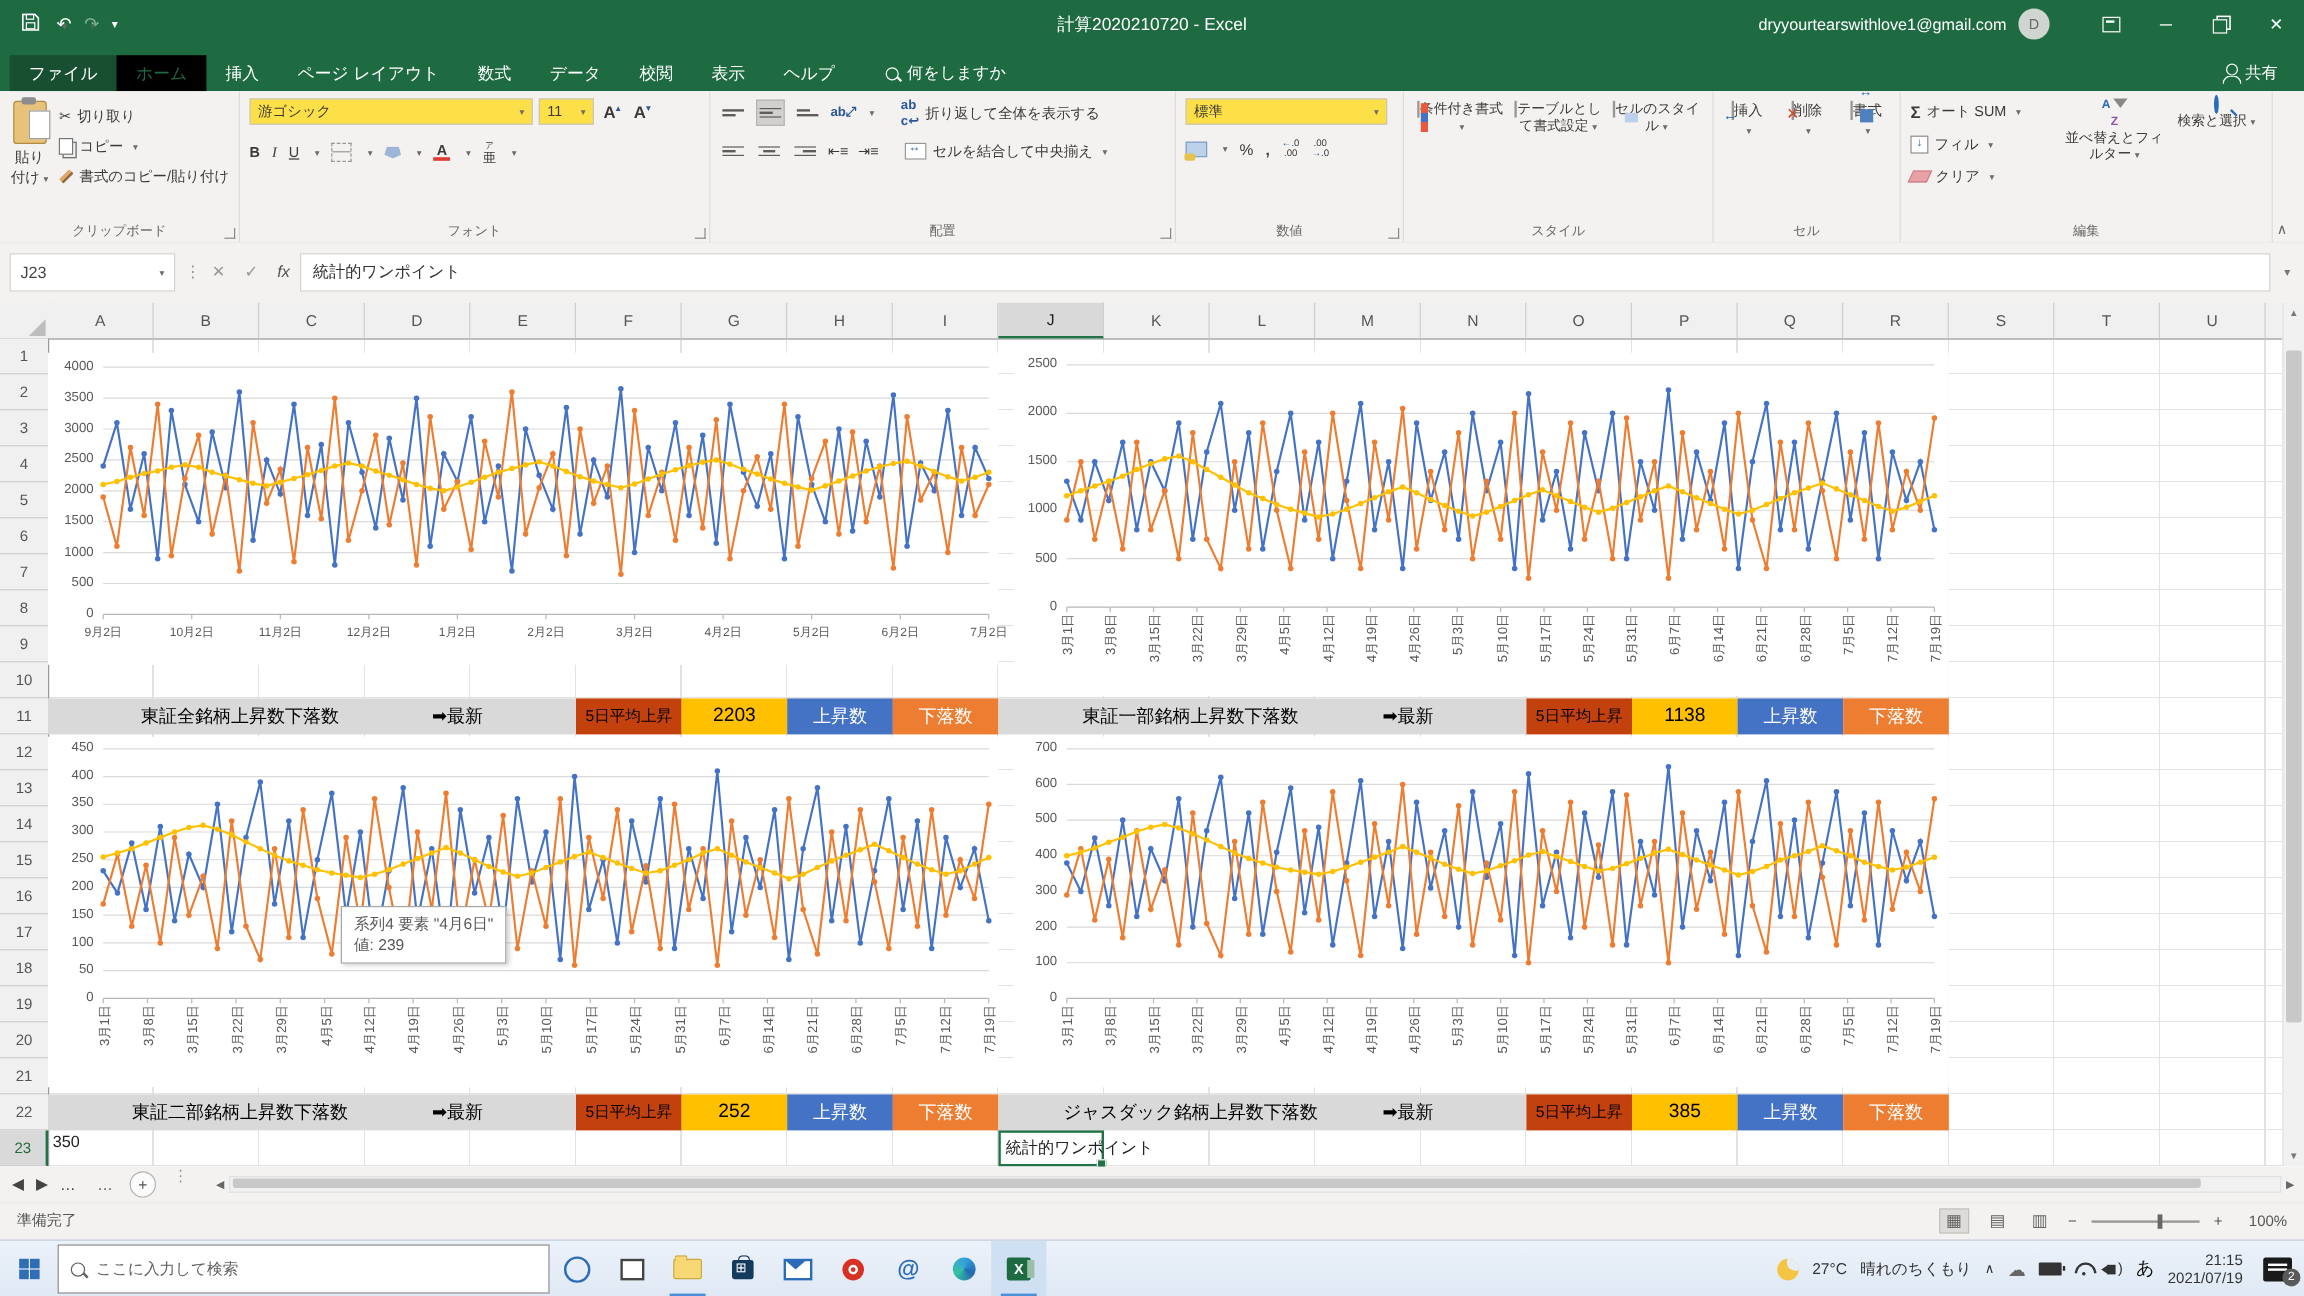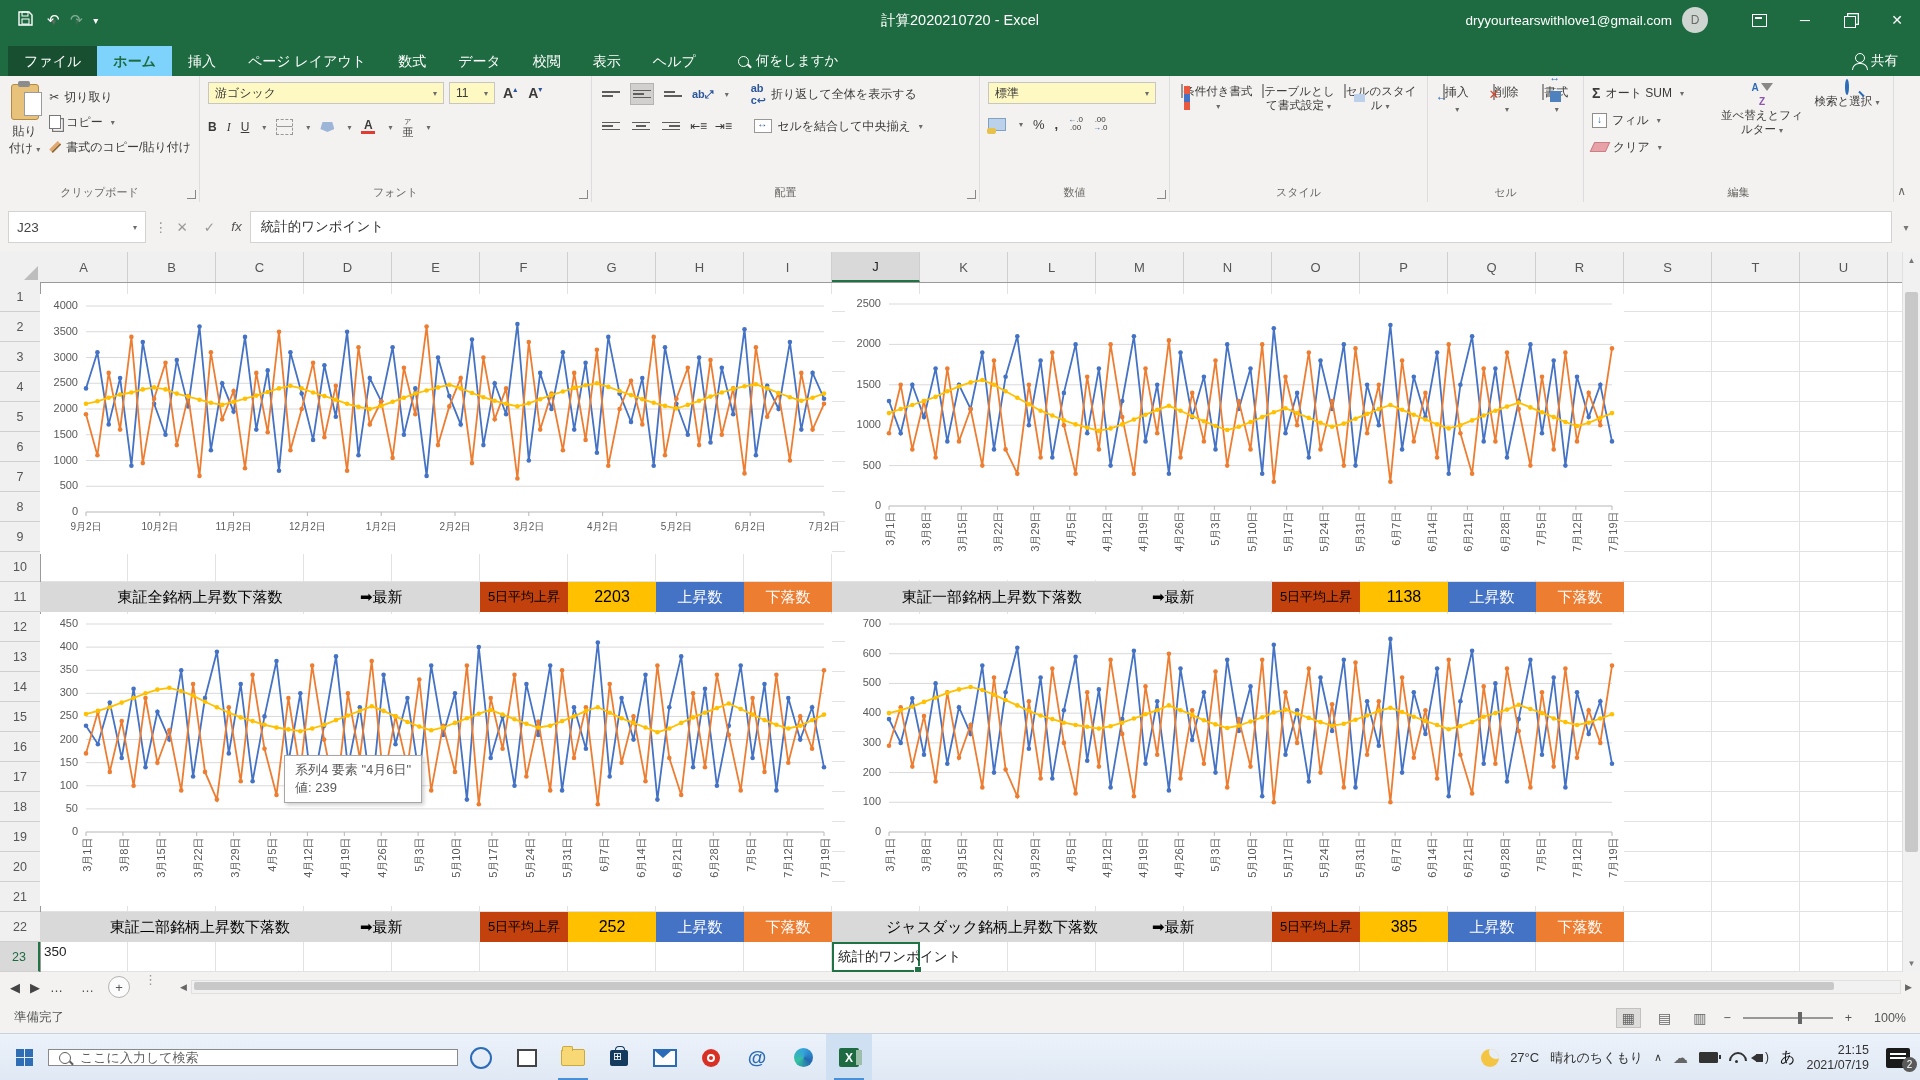--- a/index.html
+++ b/index.html
@@ -20,36 +20,36 @@
           display:flex;align-items:center;justify-content:center;font-size:12px;margin-right:28px}
   .winbtn{width:46px;height:40px;display:flex;align-items:center;justify-content:center;font-size:14px}
   .ic-restore{width:10px;height:10px;border:1.3px solid #fff;box-shadow:3px -3px 0 -1.3px #1e6b41,3px -3px 0 0 #fff;margin-top:3px;margin-left:-3px}
   .ic-ribopt{width:13px;height:11px;border:1.3px solid #fff;position:relative}
   .ic-ribopt:after{content:"";position:absolute;left:2px;top:2px;width:7px;height:2px;background:#fff}
   
   .tabrow{position:absolute;left:0;top:40px;width:1920px;height:36px;background:#1e6b41;
           display:flex;align-items:flex-end;color:#fff;font-size:14px;}
   .rtab{padding:0 16px;height:30px;line-height:30px;}
   .rtab.file{background:#174f30;margin-left:8px}
-  .rtab.active{background:#7dd3fc;color:#1e6b41;font-weight:bold;}
+  .rtab.active{background:#000000;color:#1e6b41;}
   .tellme{display:flex;align-items:center;gap:7px;margin-left:26px;height:30px;font-size:13.5px}
   .mag{width:9px;height:9px;border:1.6px solid #fff;border-radius:50%;position:relative;display:inline-block}
   .mag:after{content:"";position:absolute;left:8px;top:8px;width:5px;height:1.6px;background:#fff;transform:rotate(45deg)}
   .share{margin-left:auto;margin-right:22px;height:30px;display:flex;align-items:center;gap:6px;font-size:13.5px}
   .ic-person{width:8px;height:8px;border-radius:50%;border:1.5px solid #fff;position:relative;top:-3px}
   .ic-person:after{content:"";position:absolute;left:-4px;top:9px;width:14px;height:6px;border:1.5px solid #fff;border-bottom:none;border-radius:7px 7px 0 0}
   
   .ribbon{position:absolute;left:0;top:76px;width:1920px;height:126px;background:#f3f2f1;
           border-bottom:1px solid #d5d3d1;display:flex;color:#3b3a39;font-size:12px;}
   .rgroup{position:relative;border-right:1px solid #ddd;padding:6px 8px 20px 8px;box-sizing:border-box;height:100%;}
   .glabel{position:absolute;bottom:2px;left:0;right:0;text-align:center;font-size:11px;color:#696763}
   .launcher{position:absolute;right:3px;bottom:3px;width:8px;height:8px;border-right:1.4px solid #8a8886;border-bottom:1.4px solid #8a8886}
   .dd{font-size:8px;color:#6d6b68;margin-left:3px}
   .sbtn{display:flex;align-items:center;gap:5px;height:22px;white-space:nowrap}
-  .box{background:#fef9c3;border:1px solid #c8c6c4;display:flex;align-items:center;
+  .box{background:#fde047;border:1px solid #c8c6c4;display:flex;align-items:center;
        padding:0 6px;height:22px;box-sizing:border-box;justify-content:space-between}
   
   .g-clip{width:200px;display:flex;gap:8px}
   .paste-btn{width:54px;text-align:center;padding-top:2px}
   .ic-clipboard{display:block;margin:0 auto 3px;width:26px;height:34px;background:#e8c27a;border:1px solid #b08b43;border-radius:3px;position:relative}
   .ic-clipboard:before{content:"";position:absolute;left:6px;top:-4px;width:12px;height:6px;background:#8c8c8c;border-radius:2px}
   .ic-clipboard:after{content:"";position:absolute;right:-4px;top:7px;width:16px;height:22px;background:#fff;border:1px solid #9b9b9b}
   .clip-col{display:flex;flex-direction:column;justify-content:flex-start;gap:3px;padding-top:4px}
   .gly{font-family:"DejaVu Sans",sans-serif}
   .ic-copy{width:10px;height:12px;border:1.2px solid #777;background:#fff;box-shadow:3px 3px 0 -1.2px #f3f2f1,3px 3px 0 0 #777}
@@ -198,21 +198,21 @@
   .zoomtrack{width:90px;height:2px;background:#9a9896;position:relative}
   .zoomthumb{position:absolute;left:55px;top:-5px;width:4px;height:12px;background:#666}
   .zlabel{width:42px;text-align:right}
   
   .taskbar{position:absolute;left:0;top:1033px;width:1920px;height:47px;
            background:linear-gradient(#ecf2fa,#dfe8f4);border-top:1px solid #c9d3e0;
            display:flex;align-items:center;font-size:13px;color:#333}
   .startbtn{width:48px;height:47px;display:flex;align-items:center;justify-content:center}
   .winlogo{width:17px;height:17px;display:grid;grid-template-columns:8px 8px;grid-template-rows:8px 8px;gap:1px}
   .winlogo i{background:#2f6db4}
-  .tsearch{width:410px;height:17px;background:#fff;border:1px solid #8a8a8a;display:flex;align-items:center;gap:9px;padding:0 10px;color:#5f5f5f;box-sizing:border-box}
+  .tsearch{width:410px;height:41px;background:#fff;border:1px solid #8a8a8a;display:flex;align-items:center;gap:9px;padding:0 10px;color:#5f5f5f;box-sizing:border-box}
   .tsearch .mag2{width:10px;height:10px;border:1.6px solid #5f5f5f;border-radius:50%;position:relative}
   .tsearch .mag2:after{content:"";position:absolute;left:9px;top:9px;width:5px;height:1.6px;background:#5f5f5f;transform:rotate(45deg)}
   .tbicon{width:46px;height:47px;display:flex;align-items:center;justify-content:center;position:relative}
   .tbicon.open:after{content:"";position:absolute;left:8px;bottom:0;width:30px;height:3px;background:#4a90d9}
   .tbicon.focused{background:#cfe0f3}
   .ic-cortana{width:18px;height:18px;border:2px solid #2b6cb8;border-radius:50%}
   .ic-taskview{width:16px;height:14px;border:2px solid #444;position:relative;background:#fff}
   .ic-folder{width:22px;height:15px;background:#f8d775;border:1px solid #caa93f;border-radius:2px;position:relative}
   .ic-folder:before{content:"";position:absolute;left:0;top:-4px;width:9px;height:4px;background:#f8d775;border:1px solid #caa93f;border-bottom:none;border-radius:2px 2px 0 0}
   .ic-store{width:18px;height:16px;background:#143a5e;position:relative;border-radius:2px}

